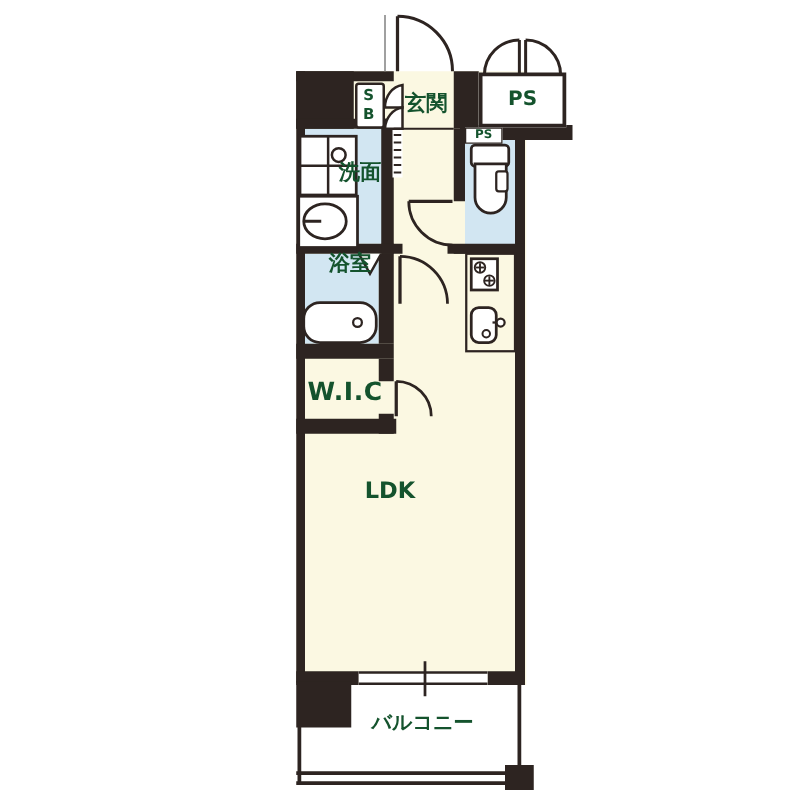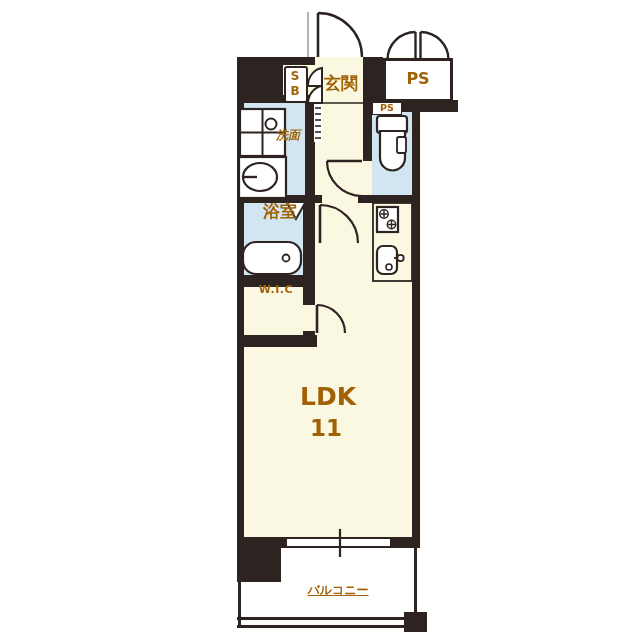--- a/index.html
+++ b/index.html
@@ -3,21 +3,21 @@
 <meta charset="utf-8">
 <style>
   html,body{margin:0;padding:0;background:#ffffff;}
   .canvas{position:relative;width:640px;height:640px;background:#ffffff;overflow:hidden;
           font-family:"DejaVu Sans",sans-serif;}
   .wall{position:absolute;background:#2d2421;}
   .cream{position:absolute;background:#fbf8e2;}
   .blue{position:absolute;background:#d2e6f2;}
   .whitebox{position:absolute;background:#ffffff;border:2.5px solid #2d2421;box-sizing:border-box;}
   .thinline{position:absolute;background:#2d2421;}
-  .lbl{position:absolute;color:#a16207;font-weight:600;text-align:center;line-height:1.1;
+  .lbl{position:absolute;color:#14532d;font-weight:600;text-align:center;line-height:1.1;
        white-space:nowrap;}
   svg{position:absolute;left:0;top:0;pointer-events:none;}
 </style>
 </head>
 <body>
 
 <div class="canvas">
 
   <div class="cream" style="left:237px;top:57px;width:184px;height:491px;"></div>
 
@@ -128,20 +128,19 @@
     <line x1="394" y1="258" x2="398" y2="258" stroke="#2d2421" stroke-width="1.8"></line>
     <circle cx="400.5" cy="258" r="3.2" fill="#ffffff" stroke="#2d2421" stroke-width="1.8"></circle>
 
     <line x1="340" y1="529" x2="340" y2="557" stroke="#2d2421" stroke-width="2.2"></line>
   </svg>
 
   <div class="lbl" style="left:313px;top:74px;width:56px;font-size:17px;">玄関</div>
   <div class="lbl" style="left:288px;top:69px;width:14px;font-size:12px;font-weight:600;word-break:break-all;white-space:normal;line-height:1.25;">SB</div>
   <div class="lbl" style="left:383px;top:70px;width:70px;font-size:16px;">PS</div>
   <div class="lbl" style="left:372px;top:103px;width:30px;font-size:9.5px;font-weight:600;">PS</div>
-  <div class="lbl" style="left:260px;top:129px;width:56px;font-size:12px;font-style:italic;">洗面</div>
+  <div class="lbl" style="left:260px;top:129px;width:56px;font-size:17px;">洗面</div>
   <div class="lbl" style="left:252px;top:204px;width:56px;font-size:17px;font-family:Liberation Mono, monospace;">浴室</div>
-  <div class="lbl" style="left:246px;top:284px;width:60px;font-size:11px;letter-spacing:0.5px;">W.I.C</div>
-  <div class="lbl" style="left:288px;top:383px;width:80px;font-size:25px;">LDK</div>
-  <div class="lbl" style="left:286px;top:416px;width:80px;font-size:23px;">11</div>
-  <div class="lbl" style="left:258px;top:584px;width:160px;font-size:12px;text-decoration:underline;">バルコニー</div>
+  <div class="lbl" style="left:246px;top:302px;width:60px;font-size:20px;letter-spacing:0.5px;">W.I.C</div>
+  <div class="lbl" style="left:272px;top:383px;width:80px;font-size:18px;">LDK</div>
+  <div class="lbl" style="left:258px;top:569px;width:160px;font-size:16px;">バルコニー</div>
 
 </div>
 
 </body></html>

